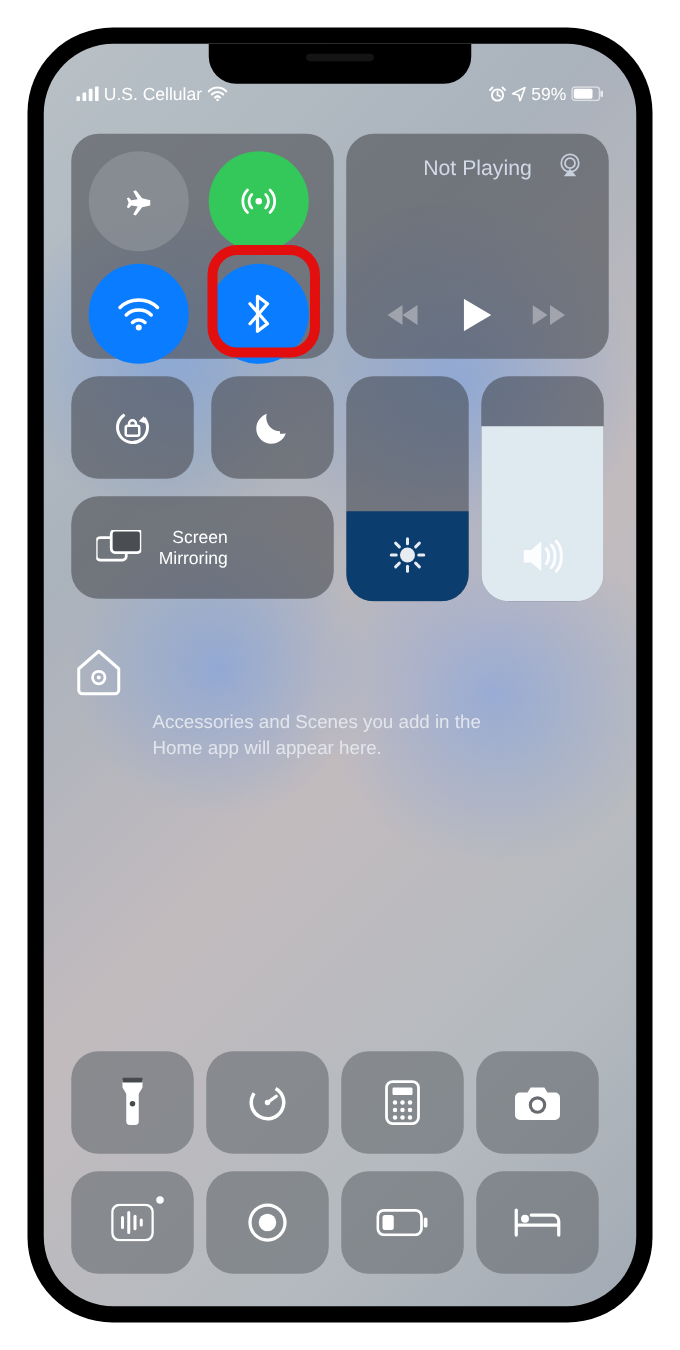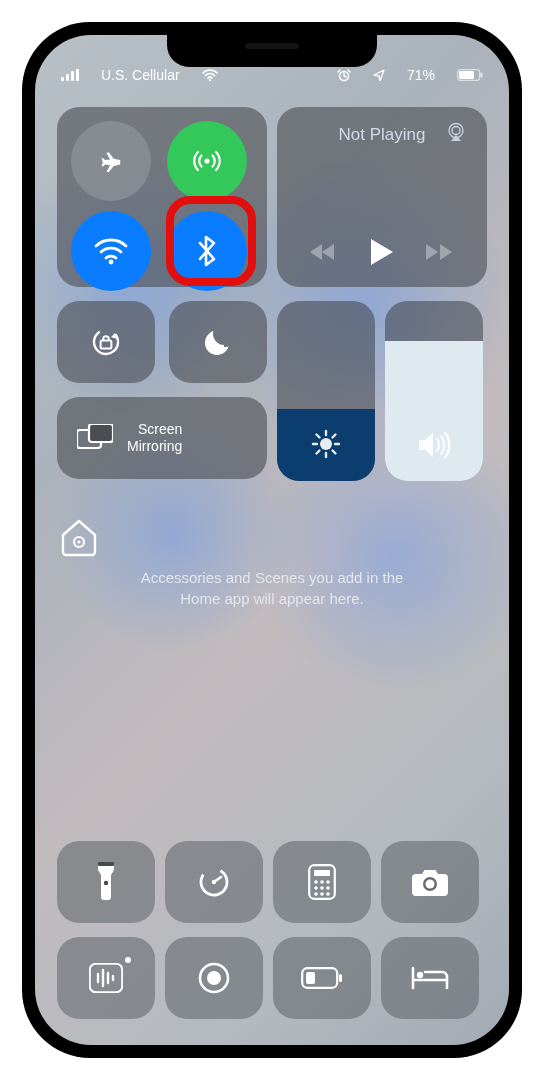--- a/index.html
+++ b/index.html
@@ -52,21 +52,21 @@
   .glow4 { width: 280px; height: 280px; left: 220px; top: 380px; }
 
   .status-bar {
     position: absolute; top: 0; left: 0; right: 0;
     height: 60px;
     display: flex; align-items: center; justify-content: space-between;
     padding: 20px 26px 0 26px;
     color: #fff; font-size: 14px; font-weight: 500;
     z-index: 10;
   }
-  .status-left, .status-right { display:flex; align-items:center; gap:22px; }
+  .status-left, .status-right { display:flex; align-items:center; gap:4px; }
 
   .content {
     position: absolute; inset: 0;
     padding: 72px 22px 22px 22px;
     display: flex; flex-direction: column;
   }
 
   .row { display: flex; gap: 10px; }
 
   
@@ -136,21 +136,21 @@
     width:210px; height:82px;
     display:flex; align-items:center;
     padding:0 20px;
     gap:14px;
   }
   .mirror .lbl { color:#fff; font-size:14px; line-height:1.2;text-align:right; }
 
   
   .home {
     margin-top: 34px;
-    text-align:center;
+    text-align:left;
     color:#eceff3;
   }
   .home .desc { font-size:15px; line-height:1.4; max-width:300px; margin:10px auto 6px auto; color:#e2e6ec; }
   .home .link { color:#0a7cff; font-size:16px; margin-top:4px; display:block; }
 
   
   .bottom {
     margin-top:auto;
     display:flex; flex-direction:column; gap:14px;
     padding-bottom:4px;
@@ -209,21 +209,21 @@
               <circle cx="7" cy="8" r="4.5" fill="none" stroke="#fff" stroke-width="1.5"></circle>
               <path d="M7 5v3l2 1" stroke="#fff" stroke-width="1.4" fill="none" stroke-linecap="round"></path>
               <path d="M3 2l-2 2M11 2l2 2" stroke="#fff" stroke-width="1.5" stroke-linecap="round"></path>
             </svg>
         </span>
         <span>
           <svg width="12" height="12" viewBox="0 0 12 12">
               <path d="M11 1L1 6l5 1 1 5z" fill="none" stroke="#fff" stroke-width="1.3" stroke-linejoin="round"></path>
             </svg>
         </span>
-        <span>71%</span>
+        <span>59%</span>
         <span>
           <svg width="26" height="12" viewBox="0 0 26 12">
               <rect x="0.6" y="0.6" width="22" height="10.8" rx="2.6" fill="none" stroke="#fff" stroke-width="1.2" opacity=".6"></rect>
               <rect x="2" y="2" width="15" height="8" rx="1.4" fill="#fff"></rect>
               <rect x="23.4" y="3.5" width="2" height="5" rx="1" fill="#fff" opacity=".7"></rect>
             </svg>
         </span>
       </div>
     </div>
 

